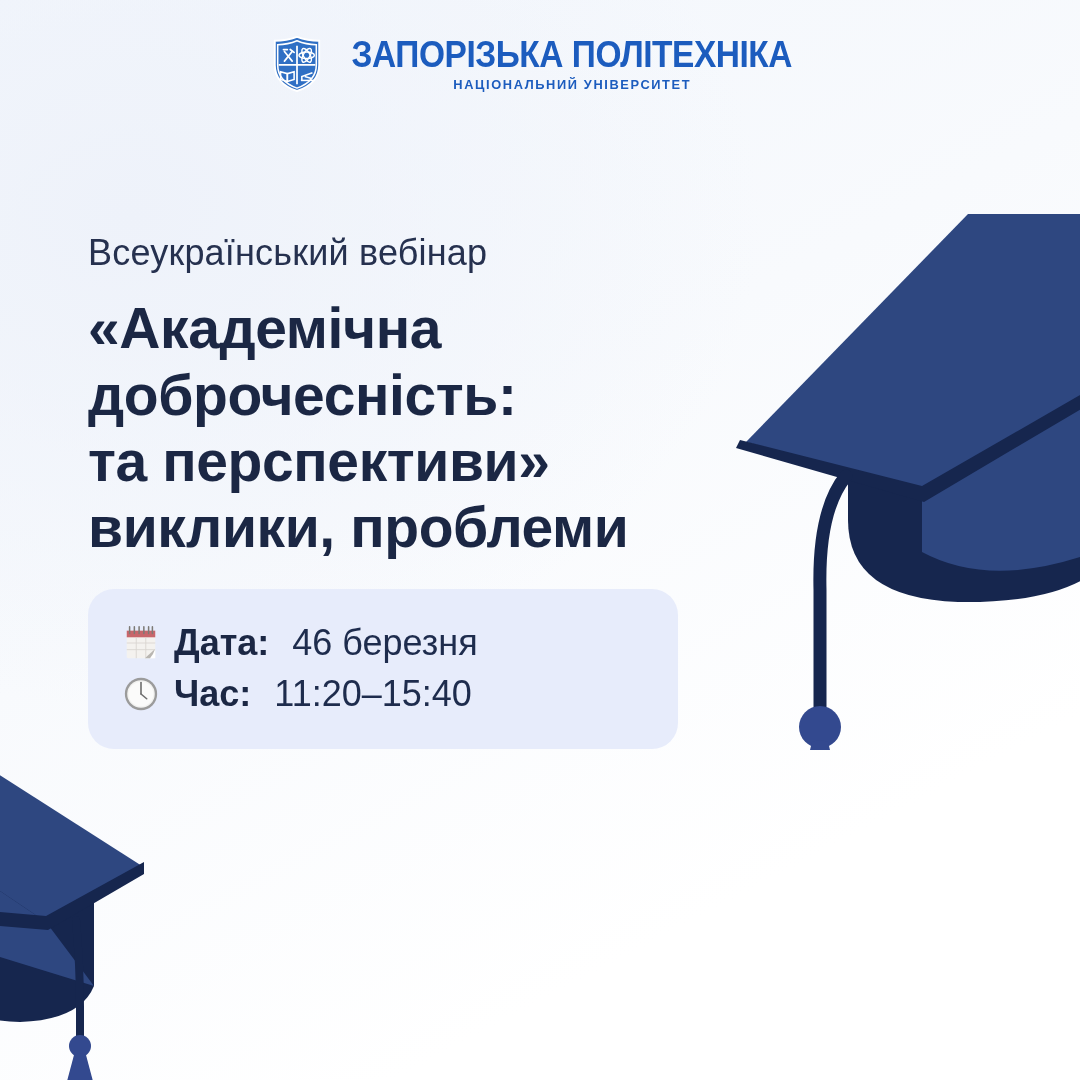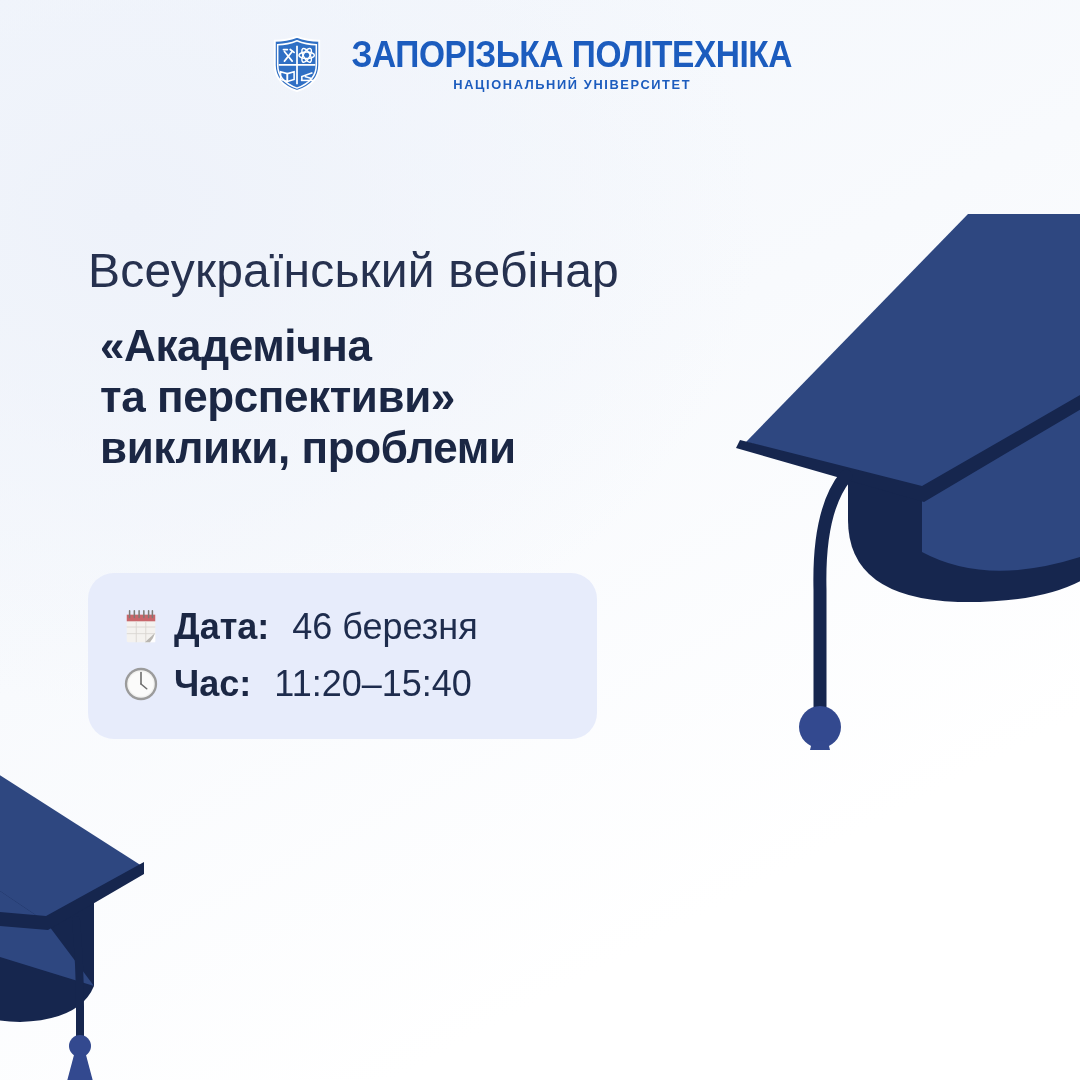--- a/index.html
+++ b/index.html
@@ -83,57 +83,57 @@
   }
 
   
   .content {
     position: absolute;
     left: 88px;
     top: 232px;
     width: 640px;
   }
   .eyebrow {
-    font-size: 48px;
+    font-size: 36px;
     font-weight: 400;
     color: #26314f;
     letter-spacing: 0.2px;
     line-height: 1.15;
-    margin: 11px 0 22px 0;
+    margin: 0 0 22px 0;
   }
   .headline {
-    margin: 12px;
-    font-size: 44px;
+    margin: 0;
+    font-size: 57px;
     font-weight: bold;
     color: #1b2744;
     line-height: 1.16;
     letter-spacing: -0.4px;
   }
   .headline .hl-line { display: block; }
 
   
   .info-card {
     position: absolute;
     left: 88px;
-    top: 573px;
-    width: 509px;
+    top: 589px;
+    width: 590px;
     box-sizing: border-box;
     padding: 28px 34px 30px 34px;
     background: #e7ecfb;
     border-radius: 26px;
   }
   .info-row {
     display: flex;
     align-items: center;
     gap: 14px;
     font-size: 36px;
     color: #1b2744;
     line-height: 1.42;
   }
-  .info-row + .info-row { margin-top: 6px; }
+  .info-row + .info-row { }
   .info-emoji {
     flex: 0 0 auto;
     width: 38px;
     height: 38px;
     display: block;
   }
   .info-label {
     font-weight: bold;
     color: #1b2744;
   }
@@ -211,20 +211,21 @@
     <div class="logo-words">
       <div class="logo-title">ЗАПОРІЗЬКА ПОЛІТЕХНІКА</div>
       <div class="logo-sub">НАЦІОНАЛЬНИЙ УНІВЕРСИТЕТ</div>
     </div>
   </div>
 
   <div class="content">
     <p class="eyebrow">Всеукраїнський вебінар</p>
     <h1 class="headline">
       <span class="hl-line">«Академічна</span>
+      <span class="hl-line">доброчесність:</span>
       <span class="hl-line">та перспективи»</span>
       <span class="hl-line">виклики, проблеми</span>
     </h1>
   </div>
 
   <div class="info-card">
 
     <div class="info-row">
       <svg class="info-emoji" viewBox="0 0 40 40">
         <rect x="5" y="7" width="30" height="29" rx="1.5" fill="#f4f2ef"></rect>

